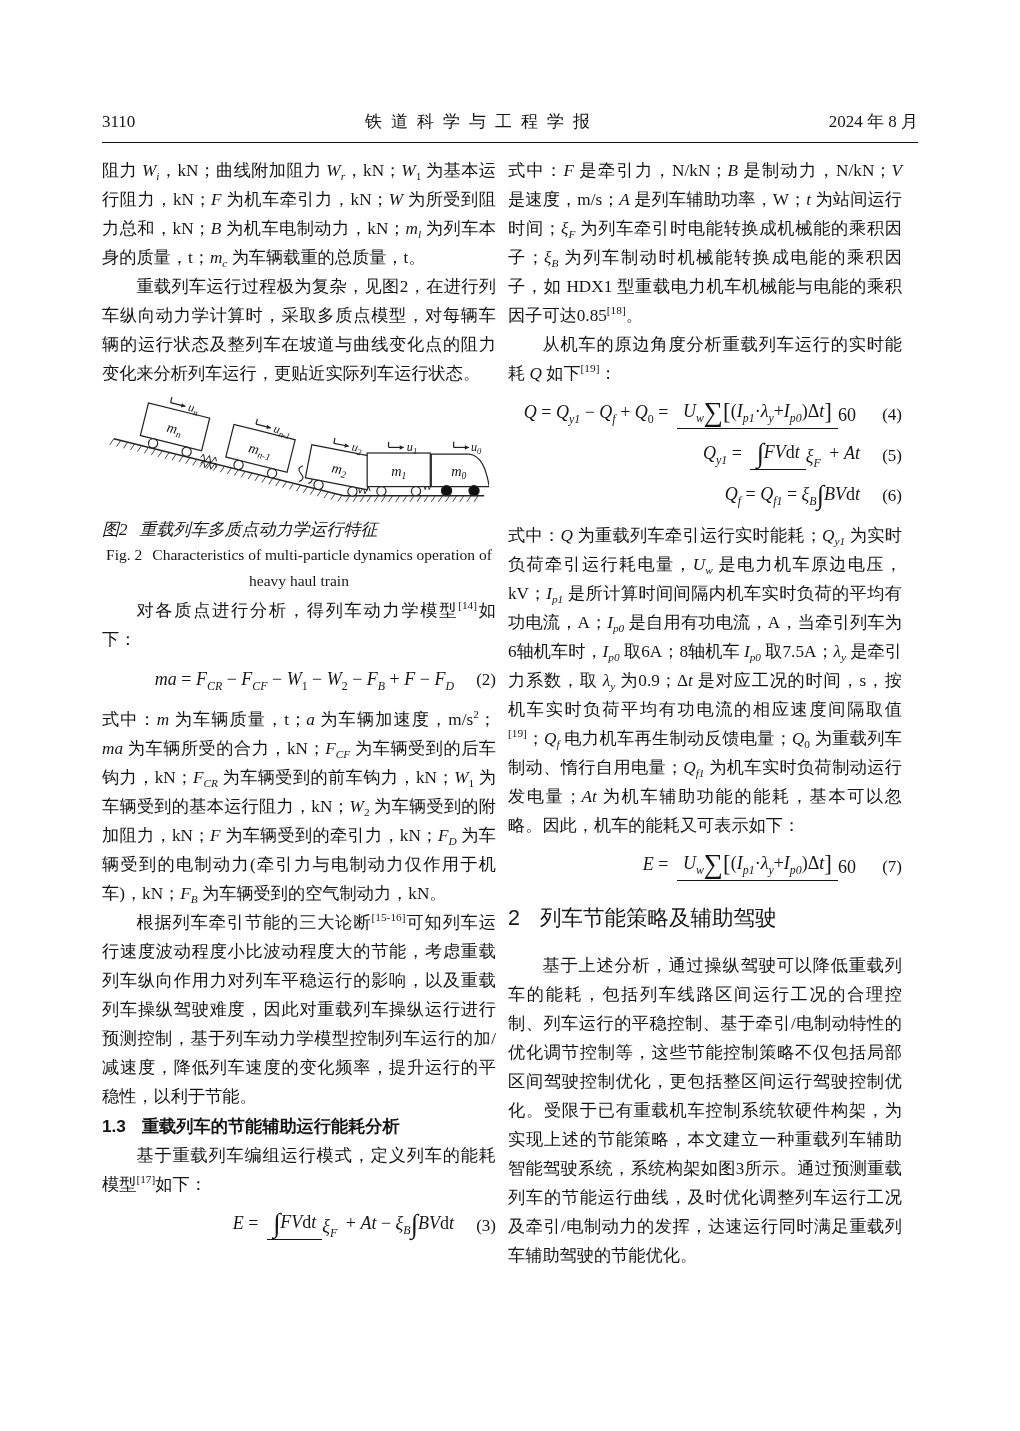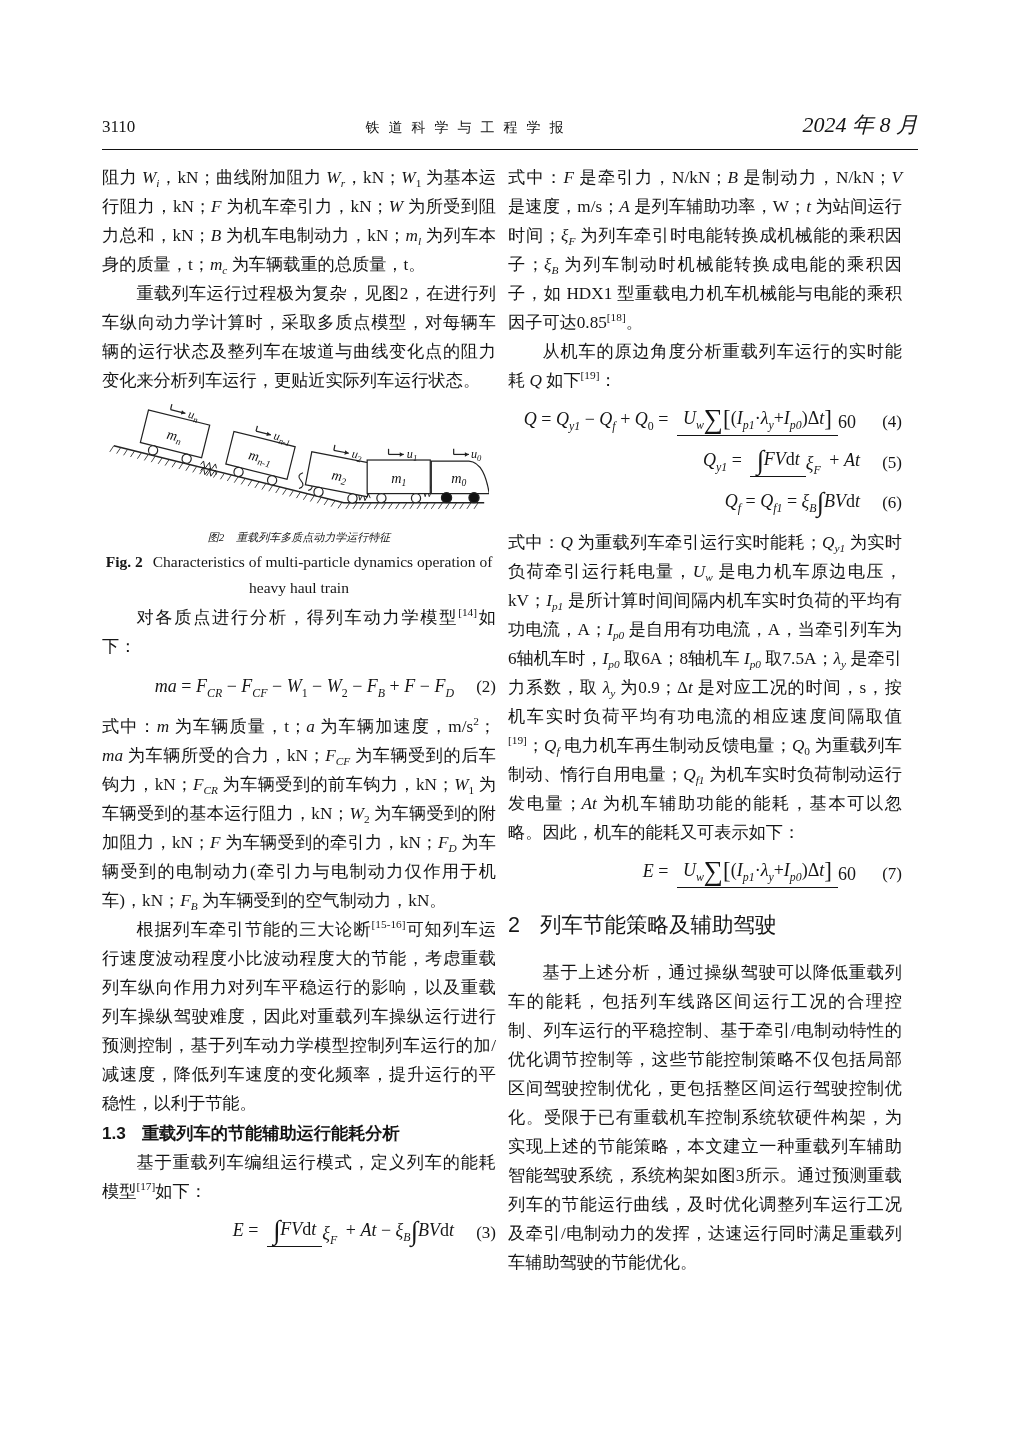--- a/index.html
+++ b/index.html
@@ -3,22 +3,22 @@
 <meta charset="utf-8">
 <style>
   html,body{margin:0;padding:0;background:#ffffff;color:#151515;}
   .page{position:relative;width:1020px;height:1431px;box-sizing:border-box;
         padding:110px 102px 0;overflow:hidden;
         font-family:"Liberation Serif","DejaVu Serif",serif;}
   
   .pg-header{display:flex;justify-content:space-between;align-items:baseline;
              border-bottom:1.6px solid #111;padding-bottom:9px;}
   .pg-num{font-size:17px;}
-  .journal{font-size:14px;letter-spacing:9px;}
-  .pg-date{font-size:22px;font-style:italic;}
+  .journal{font-size:17px;letter-spacing:9px;}
+  .pg-date{font-size:17px;}
   
   .columns{display:flex;gap:12px;margin-top:13px;}
   .col{width:394px;font-size:17.2px;line-height:29px;text-align:justify;}
   .para{margin:0;}
   .ind{text-indent:2em;}
   
   .sec-h{font-family:"Liberation Sans","DejaVu Sans",sans-serif;font-weight:bold;
          font-size:17.2px;line-height:30px;display:flex;}
   .sec-h .no{margin-right:16px;}
   .chap-h{font-family:"Liberation Sans","DejaVu Sans",sans-serif;font-weight:normal;
@@ -34,24 +34,24 @@
   .frac .den{display:block;padding-top:2px;}
   .big{font-size:27px;font-style:normal;vertical-align:-0.15em;line-height:1;}
   .brk{font-size:23px;vertical-align:-0.1em;line-height:1;}
   sub{font-size:66%;line-height:0;}
   .sup{font-size:66%;vertical-align:super;line-height:0;}
   
   .fig-wrap{margin:6px 0 2px;}
   .fig-svg{display:block;margin:0 auto;}
   .fig-svg text{font-family:"Liberation Serif","DejaVu Serif",serif;font-style:italic;}
   .fig-svg [data-name="ground-hatching"] line{stroke:#333;stroke-width:0.9;}
-  .cap-cn{text-align:center;font-size:11px;line-height:24px;margin-top:8px;font-style:italic;}
+  .cap-cn{font-size:17px;line-height:24px;margin-top:8px;font-style:italic;}
   .cap-cn .lab{margin-right:12px;}
   .cap-en{text-align:center;font-size:15.5px;line-height:26px;}
-  .cap-en .lab{font-weight:bold;margin-right:10px;}
+  .cap-en .lab{font-weight:normal;margin-right:10px;}
 </style>
 </head>
 <body>
 
 <div class="page" data-name="paper-page">
 
   <div class="pg-header" data-name="page-header">
     <span class="pg-num" data-name="page-number">3110</span>
     <span class="journal" data-name="journal-title">铁道科学与工程学报</span>
     <span class="pg-date" data-name="issue-date">2024 年 8 月</span>

